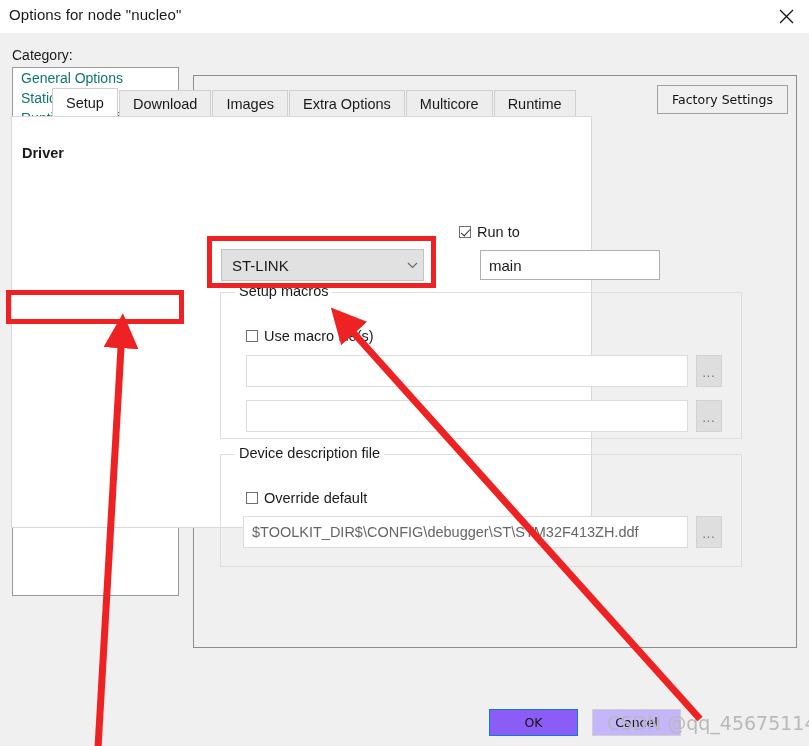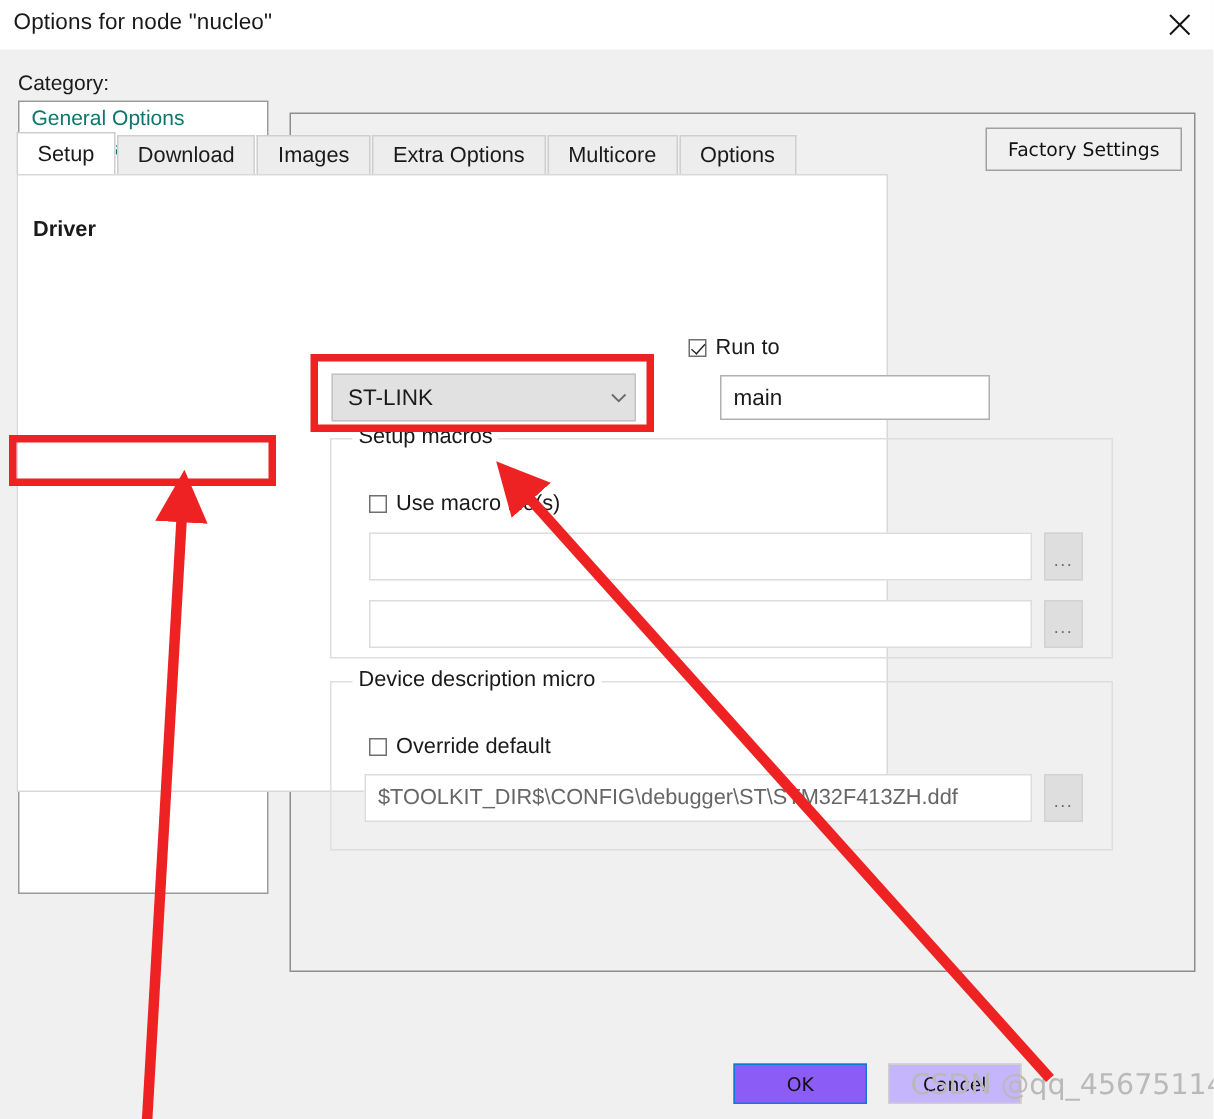--- a/index.html
+++ b/index.html
@@ -126,20 +126,21 @@
     box-sizing: border-box;
     white-space: nowrap;
     cursor: pointer;
   }
   .tab.active {
     background: #ffffff;
     border-color: #cfcfcf;
     height: 29px;
     line-height: 28px;
     font-weight: normal;
+    margin-left: 41px;
   }
 
   
   #tab-page {
     position: absolute;
     left: 11px; top: 116px;
     width: 581px; height: 412px;
     background: #ffffff;
     border: 1px solid #d9d9d9;
     box-sizing: border-box;
@@ -367,21 +368,21 @@
 <div id="right-panel">
   <div id="factory-settings-button">Factory Settings</div>
 </div>
 
 <div id="tabstrip">
     <div class="tab active">Setup</div>
     <div class="tab">Download</div>
     <div class="tab">Images</div>
     <div class="tab">Extra Options</div>
     <div class="tab">Multicore</div>
-    <div class="tab">Options</div>
+    <div class="tab">Runtime</div>
   </div>
 
 <div id="tab-page"></div>
 
 <div class="field-label" id="driver-label">Driver</div>
 <div id="driver-combo">
   <span id="driver-combo-value">ST-LINK</span>
   <span id="driver-combo-arrow">
     <svg width="11" height="7" viewBox="0 0 11 7" aria-hidden="true">
       <polyline points="1,1 5.5,5.5 10,1" fill="none" stroke="#6a6a6a" stroke-width="1.2"></polyline>
@@ -401,21 +402,21 @@
 <div class="cb-row" style="left:246px; top:328px;">
   <span class="cb"></span>
   <span class="cb-label">Use macro file(s)</span>
 </div>
 <input class="text-input" style="left: 246px; top: 355px; width: 442px; height: 32px;" type="text" value="">
 <div class="browse-button" style="left:696px; top:355px;">...</div>
 <input class="text-input" style="left: 246px; top: 400px; width: 442px; height: 32px;" type="text" value="">
 <div class="browse-button" style="left:696px; top:400px;">...</div>
 
 <div class="groupbox" id="device-desc-group">
-  <span class="gb-title">Device description micro</span>
+  <span class="gb-title">Device description file</span>
 </div>
 <div class="cb-row" style="left:246px; top:490px;">
   <span class="cb"></span>
   <span class="cb-label">Override default</span>
 </div>
 <input class="text-input" style="left: 243px; top: 516px; width: 445px; height: 32px;" type="text" value="$TOOLKIT_DIR$\CONFIG\debugger\ST\STM32F413ZH.ddf">
 <div class="browse-button" style="left:696px; top:516px;">...</div>
 
 <div id="ok-button">OK</div>
 <div id="cancel-button">Cancel</div>

